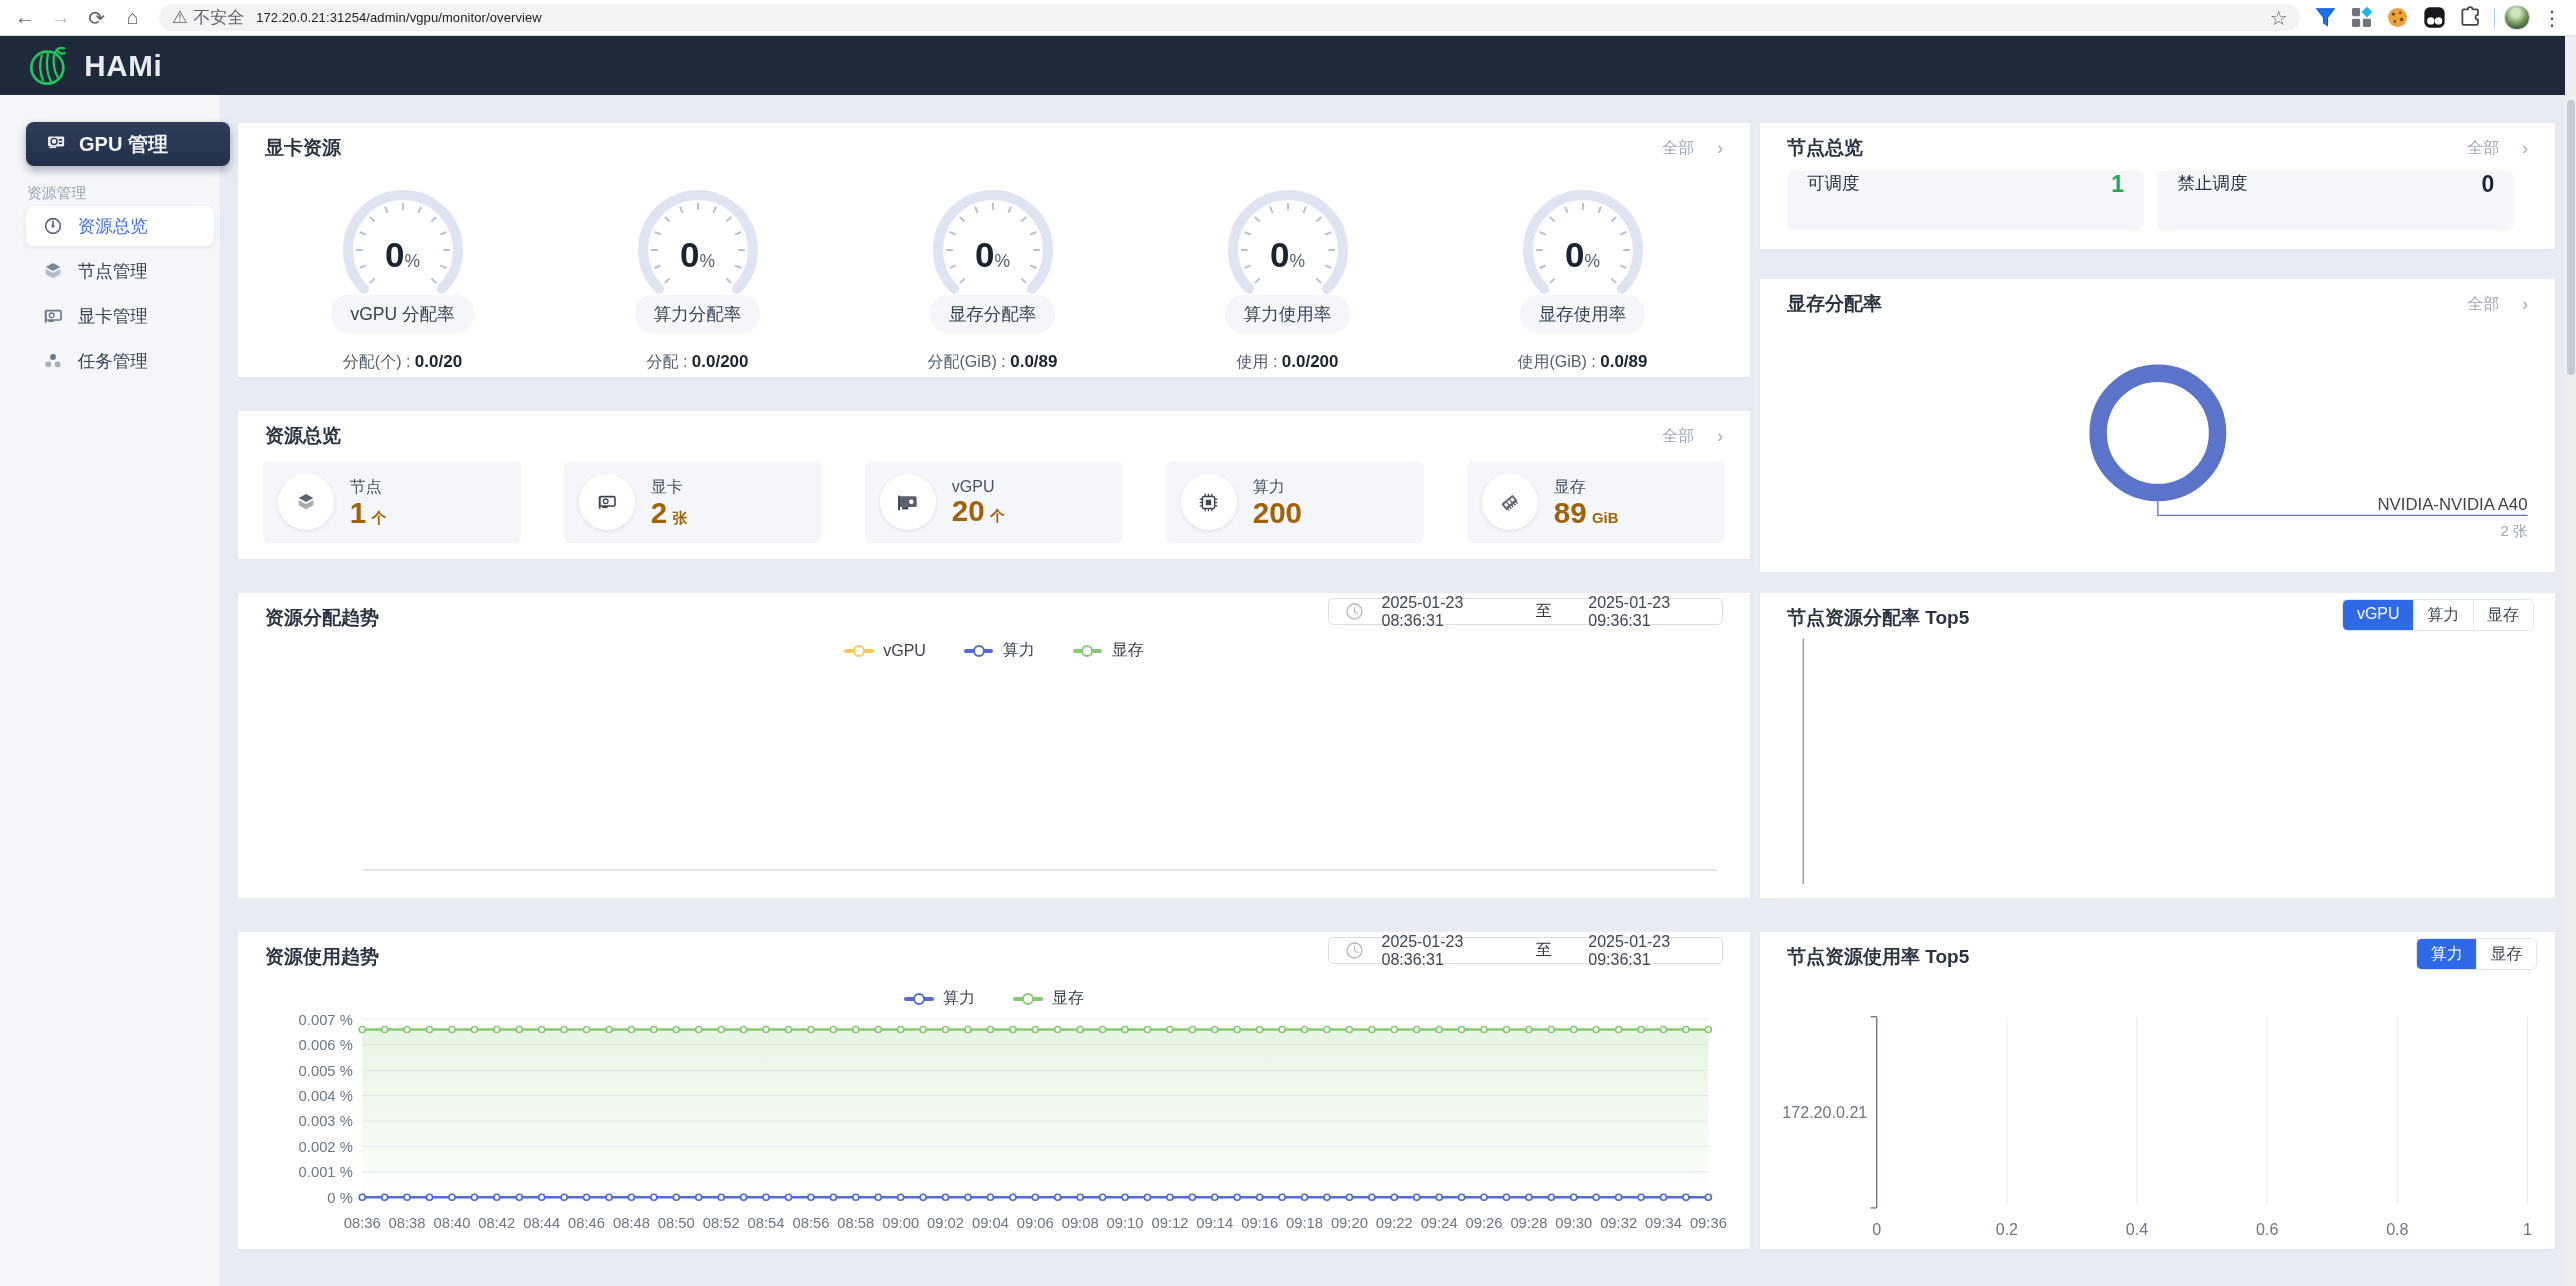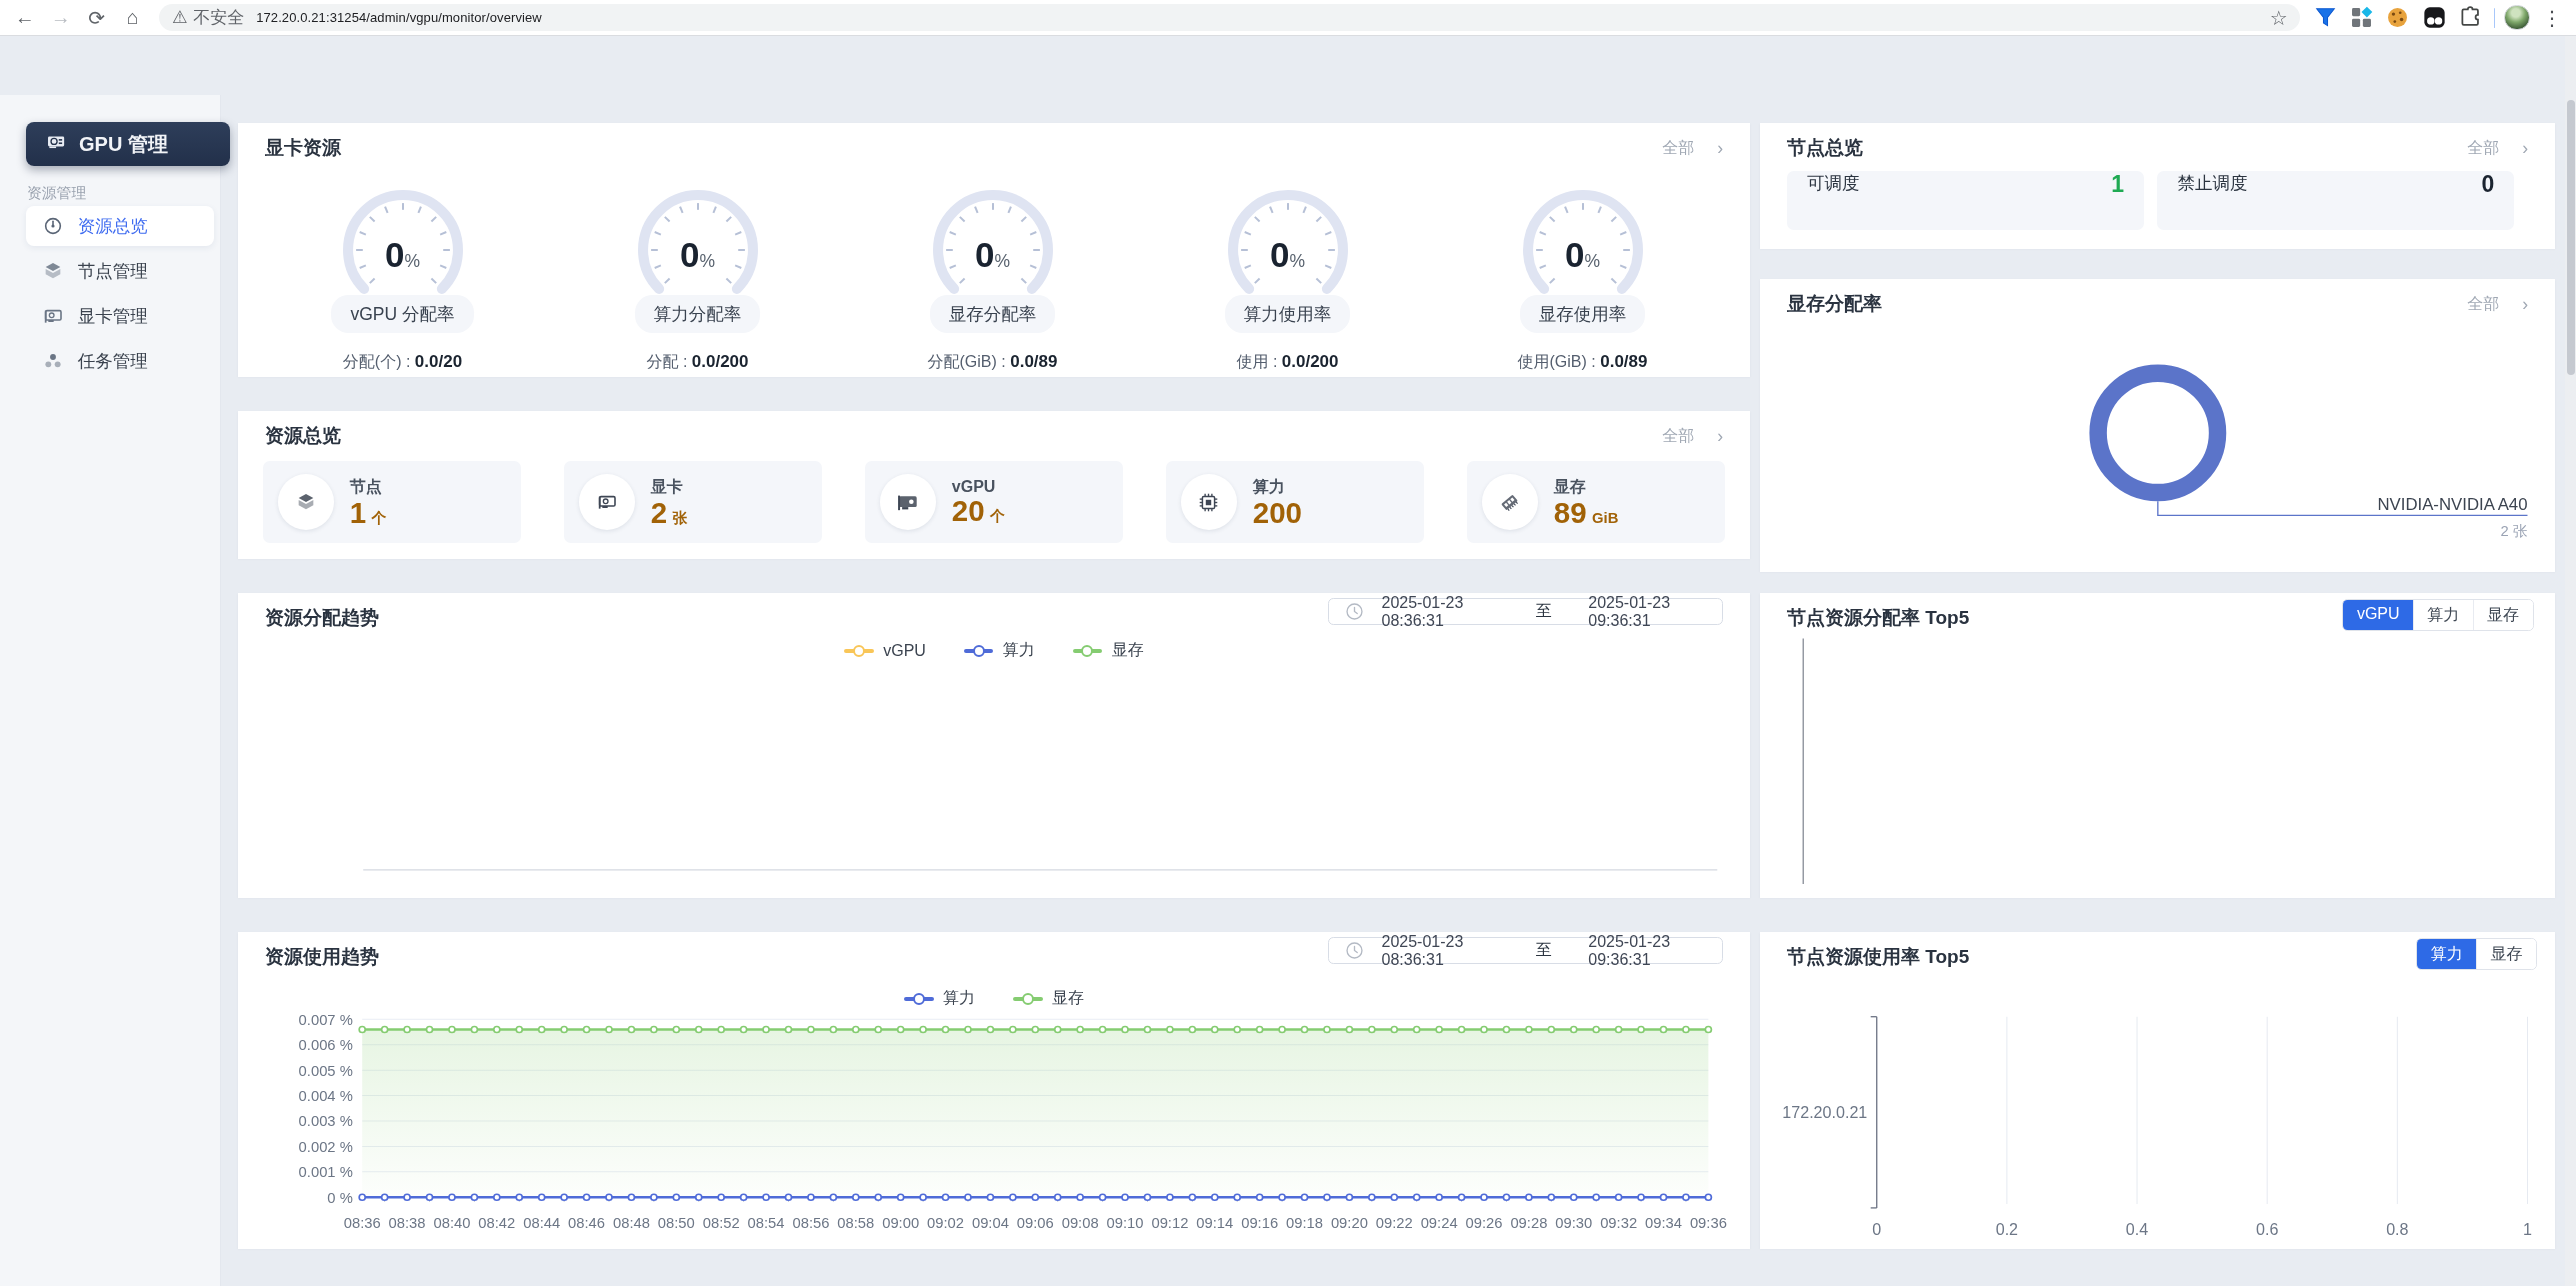--- a/index.html
+++ b/index.html
@@ -50,21 +50,21 @@
   .gauge-pill { margin-top:-24px; background:#f4f6fa; border-radius:17.5px; padding:6.7px 19px; font-size:17.5px; color:#39424f; z-index:2; }
   .gauge-stat { margin-top:19px; font-size:16px; color:#545e6e; }
   .gauge-stat b { color:#1b2430; font-size:17px; }
   .gwrap { position:relative; }
 
   
   .stat-row { position:absolute; left:25px; top:50px; display:flex; gap:43px; }
   .stat-card { width:258px; height:82px; background:#f4f6fa; border-radius:6.7px; display:flex; align-items:center; padding-left:14.8px; }
   .stat-circle { width:56px; height:56px; border-radius:50%; background:#ffffff; box-shadow:0 1.3px 4px rgba(30,45,80,.10); display:flex; align-items:center; justify-content:center; }
   .stat-info { margin-left:16px; }
-  .stat-label { font-size:16px; color:#49525f;font-weight:bold; }
+  .stat-label { font-size:16px; color:#49525f; }
   .stat-value { font-size:29.5px; font-weight:700; color:#a16207; line-height:1; }
   .stat-value .unit { font-size:14.8px; font-weight:700; margin-left:5.4px; }
 
   
   .node-row { position:absolute; left:27px; top:48px; display:flex; gap:13.4px; }
   .node-card { width:357px; height:59px; background:#f4f6fa; border-radius:6.7px; display:flex; justify-content:space-between; padding:0 20px; }
   .node-label { font-size:17.5px; color:#2b3440; }
   .node-value { font-size:23px; font-weight:700; }
 
   
@@ -141,20 +141,32 @@
         <svg width="23" height="23" viewBox="0 0 34 34">
             <path d="M13 5 a3.5 3.5 0 0 1 7 0 h6 a2 2 0 0 1 2 2 v6 a3.5 3.5 0 0 0 0 7 v6 a2 2 0 0 1 -2 2 H7 a2 2 0 0 1 -2 -2 V7 a2 2 0 0 1 2 -2 Z" fill="none" stroke="#444746" stroke-width="2.6"></path>
           </svg>
       </span>
       <span class="vsep"></span>
       <span class="avatar"></span>
       <span class="dots">⋮</span>
     </div>
   </div>
 
+  <div class="app-header">
+    <span>
+      <svg width="44" height="44" viewBox="0 0 66 66">
+        <circle cx="32" cy="37" r="24" fill="none" stroke="#22c55e" stroke-width="4"></circle>
+        <path d="M24 18 C20 30 20 44 26 57" fill="none" stroke="#22c55e" stroke-width="3.4"></path>
+        <path d="M33 15 C30 30 31 46 38 59" fill="none" stroke="#22c55e" stroke-width="3.4"></path>
+        <path d="M42 18 C40 28 42 42 48 52" fill="none" stroke="#22c55e" stroke-width="3.4"></path>
+        <path d="M44 14 C46 8 52 6 57 8 M48 12 C50 16 54 17 58 15" fill="none" stroke="#22c55e" stroke-width="3.4" stroke-linecap="round"></path>
+      </svg>
+    </span>
+    <span class="brand">HAMi</span>
+  </div>
 
   <div class="sidebar">
     <div class="side-pill">
       <span class="si-ic">
         <svg width="21.5" height="21.5" viewBox="0 0 32 32">
             <rect x="3" y="8" width="24" height="15" rx="2" fill="#e8ecf4"></rect>
             <circle cx="12" cy="15.5" r="4.5" fill="none" stroke="#26344d" stroke-width="2"></circle>
             <rect x="19" y="12" width="5" height="2.4" fill="#26344d"></rect>
             <rect x="19" y="17" width="5" height="2.4" fill="#26344d"></rect>
             <rect x="5" y="23" width="10" height="2.4" fill="#e8ecf4"></rect>

